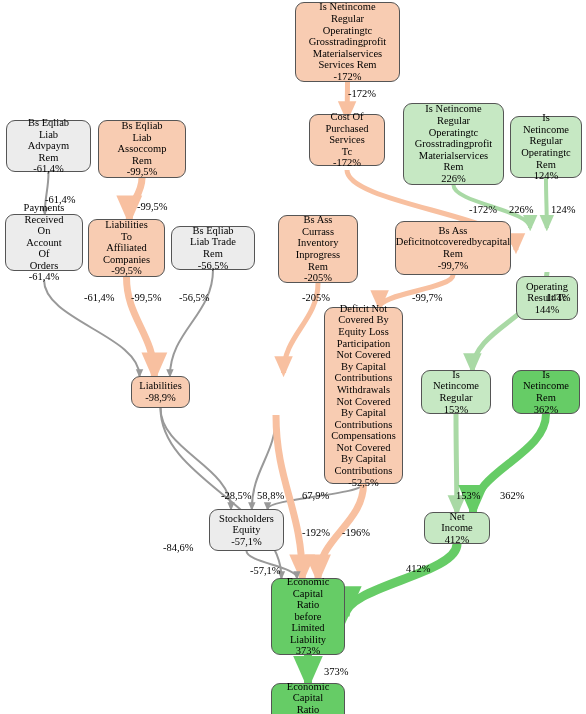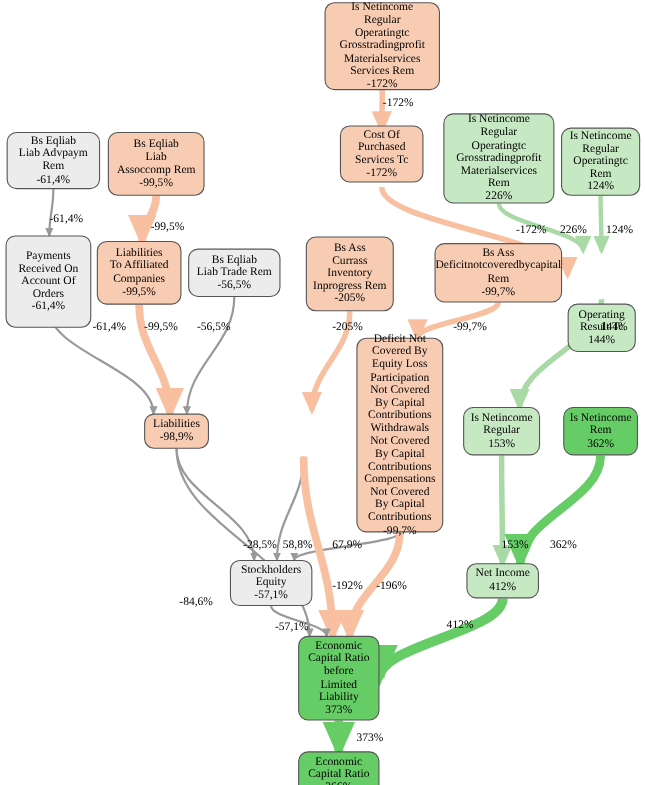--- a/index.html
+++ b/index.html
@@ -10,21 +10,21 @@
     position:absolute;
     box-sizing:border-box;
     border:1px solid #555555;
     border-radius:9px;
     display:flex;align-items:center;justify-content:center;
     text-align:center;
     font-family:"Liberation Serif", serif;
     font-size:10.5px;
     line-height:11.6px;
     color:#000;
-    padding:3px 4px;
+    padding:3px 16px;
     white-space:pre-line;
   }
   .n-gray{background:#ececec;}
   .n-peach{background:#f8ccb2;}
   .n-lgreen{background:#c6e8c3;}
   .n-green{background:#66cc66;}
   .elabel{
     position:absolute;
     font-family:"Liberation Serif", serif;
     font-size:10.5px;
@@ -99,21 +99,21 @@
 Operatingtc
 Grosstradingprofit
 Materialservices
 Rem
 226%</div>
     <div class="node n-lgreen" style="left: 510px; top: 116px; width: 72px; height: 62px;">Is Netincome
 Regular
 Operatingtc
 Rem
 124%</div>
-    <div class="node n-gray" style="left: 5px; top: 214px; width: 78px; height: 84px;">Payments
+    <div class="node n-gray" style="left: 5px; top: 214px; width: 78px; height: 57px;">Payments
 Received On
 Account Of
 Orders
 -61,4%</div>
     <div class="node n-peach" style="left: 88px; top: 219px; width: 77px; height: 58px;">Liabilities
 To Affiliated
 Companies
 -99,5%</div>
     <div class="node n-gray" style="left: 171px; top: 226px; width: 84px; height: 44px;">Bs Eqliab
 Liab Trade Rem
@@ -140,21 +140,21 @@
 By Capital
 Contributions
 Withdrawals
 Not Covered
 By Capital
 Contributions
 Compensations
 Not Covered
 By Capital
 Contributions
--99,7%</div>
+-52,5%</div>
     <div class="node n-lgreen" style="left: 421px; top: 370px; width: 70px; height: 44px;">Is Netincome
 Regular
 153%</div>
     <div class="node n-green" style="left: 512px; top: 370px; width: 68px; height: 44px;">Is Netincome
 Rem
 362%</div>
     <div class="node n-gray" style="left: 209px; top: 509px; width: 75px; height: 42px;">Stockholders
 Equity
 -57,1%</div>
     <div class="node n-lgreen" style="left: 424px; top: 512px; width: 66px; height: 32px;">Net Income

